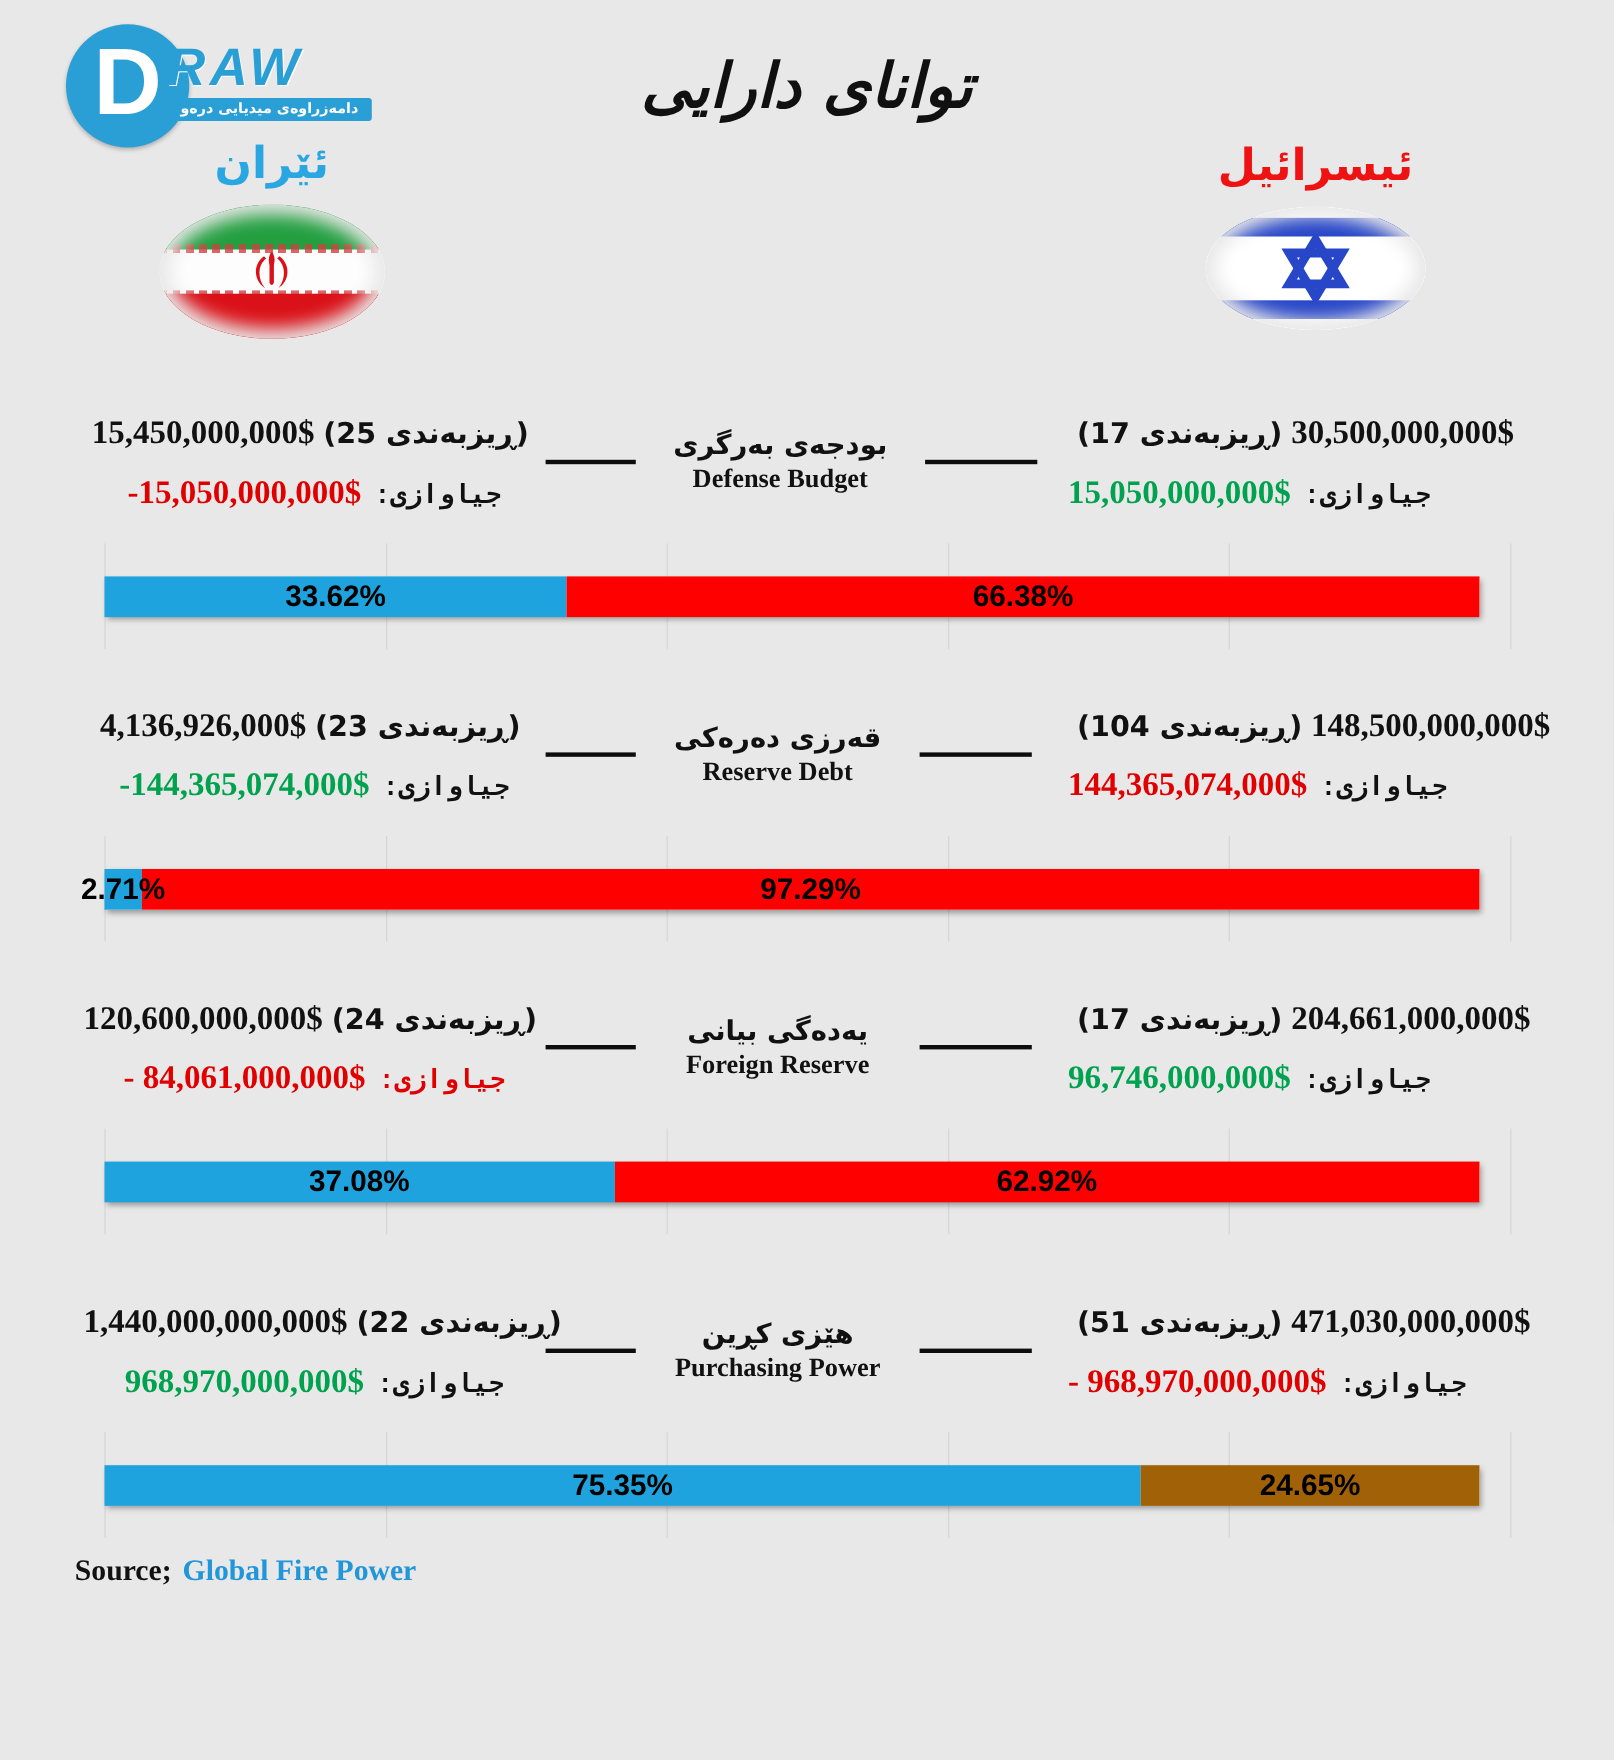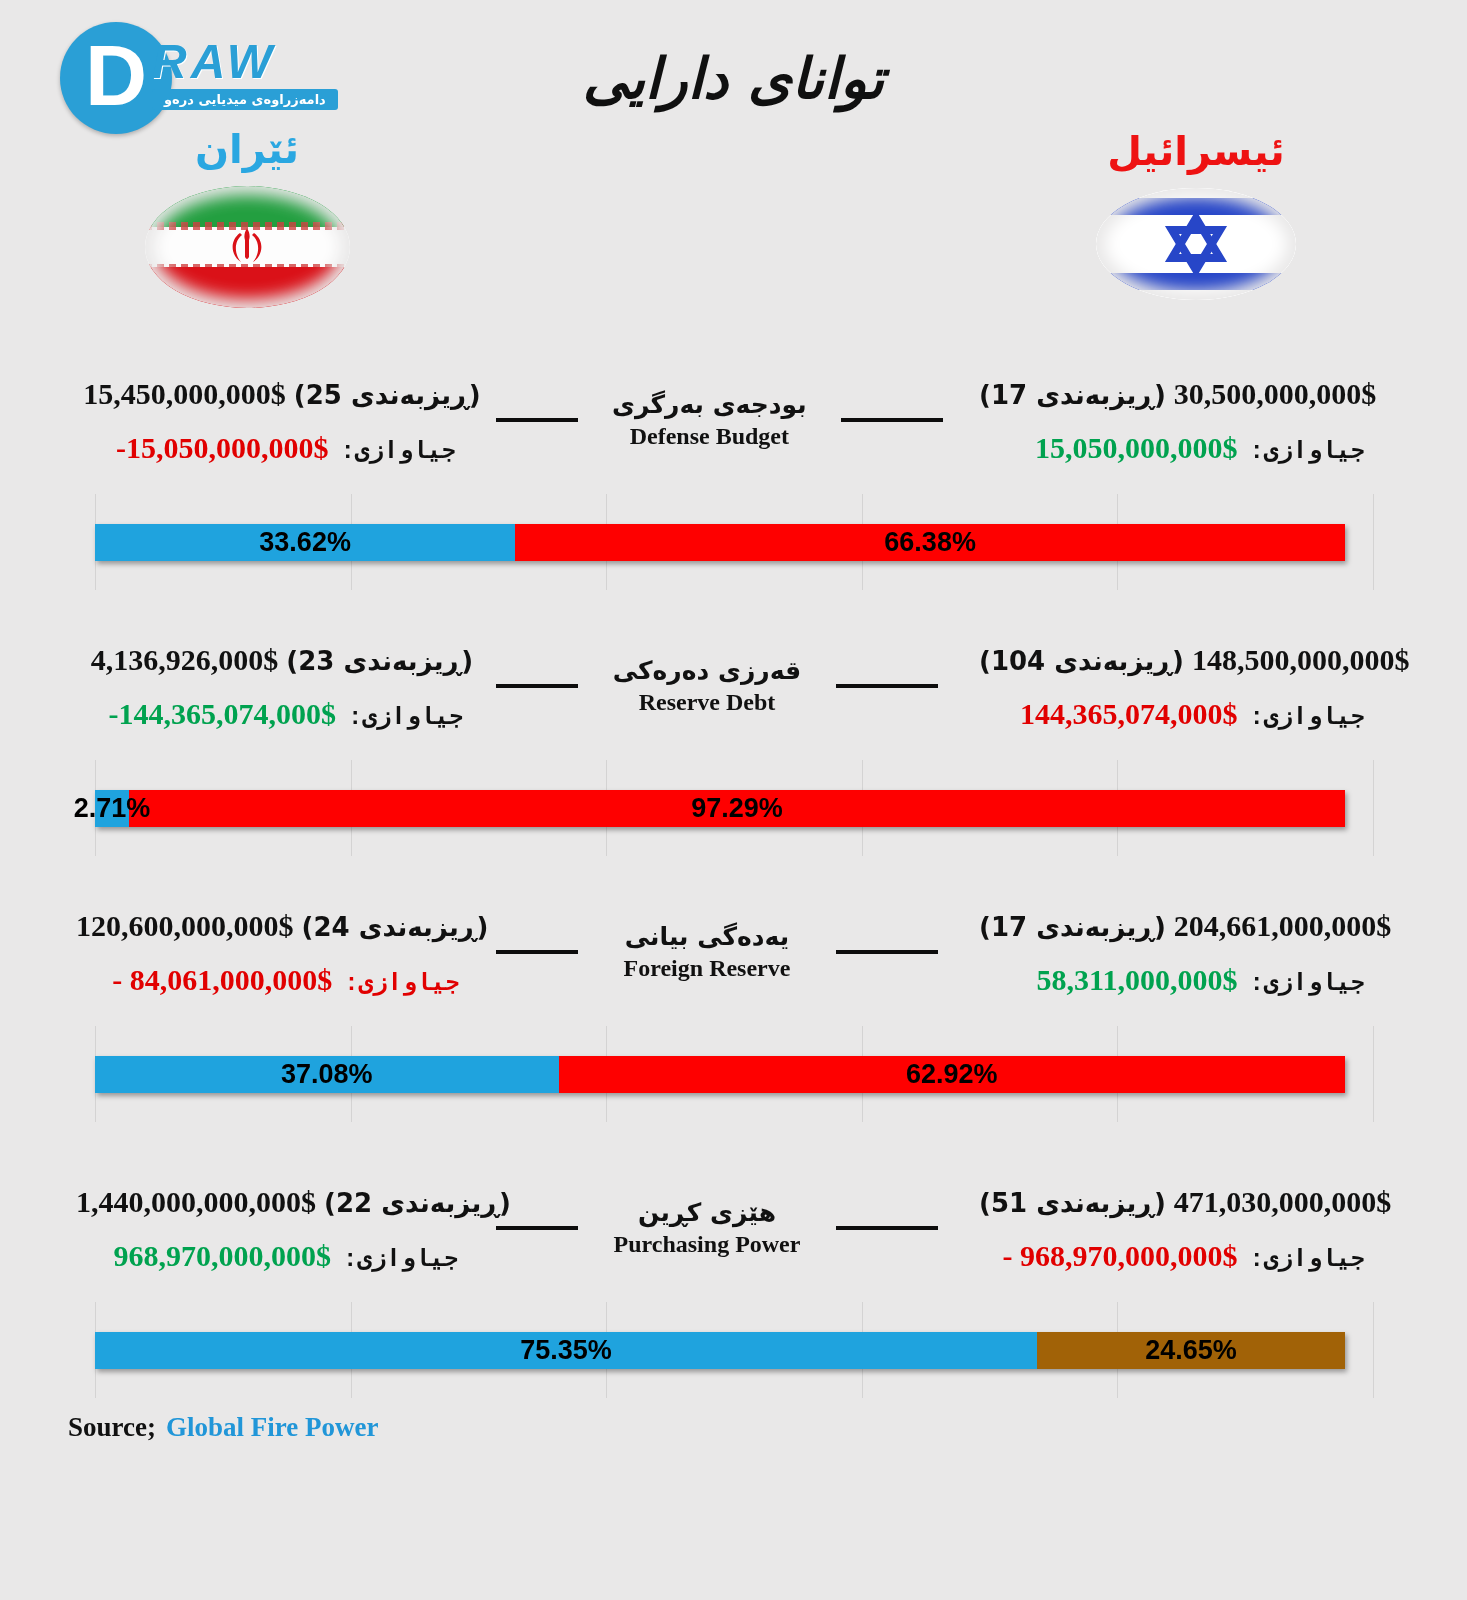--- a/index.html
+++ b/index.html
@@ -46,21 +46,21 @@
   .takbir.t1{top:calc(34% - 5px);}
   .takbir.t2{top:calc(66% - 3px);}
   .flag-israel{width:200px;height:112px;background:#fff;}
 
   
   .metric{position:absolute;left:0;width:100%;height:252px;}
   #s1{top:368px;} #s2{top:634px;} #s3{top:900px;} #s4{top:1176px;}
   .texts{display:grid;grid-template-columns:430px 1fr 430px;padding:6px 66px 0 66px;align-items:start;}
   .side{white-space:nowrap;}
   .iran-side{text-align:center;padding-left:10px;}
-  .israel-side{text-align:right;padding-right:36px;}
+  .israel-side{padding-right:36px;}
   .value-line{font-size:30px;font-weight:bold;line-height:1.35;}
   .diff-line{margin-top:13px;font-size:30px;font-weight:bold;line-height:1.3;}
   .num{font-family:"Liberation Serif","DejaVu Serif",serif;}
   .rank{font-family:"DejaVu Sans",sans-serif;font-size:26px;direction:rtl;unicode-bidi:isolate;margin:0 8px;}
   .diff-label{font-family:Liberation Mono, monospace;font-size:24px;direction:rtl;unicode-bidi:isolate;
               margin-left:12px;color:#111;}
   .center{display:flex;align-items:center;justify-content:flex-start;gap:34px;padding-top:16px;}
   .dash{width:82px;height:4px;background:#0d0d0d;flex:none;}
   .dash-r{width:102px;}
   .center-labels{text-align:center;min-width:190px;}
@@ -246,21 +246,21 @@
           <div class="ku">یەدەگی بیانی</div>
           <div class="en">Foreign Reserve</div>
         </div>
         <span class="dash dash-r"></span>
       </div>
       <div class="side israel-side">
         <div class="value-line">
           <span class="rank">(ڕیزبەندی 17)</span><span class="num">204,661,000,000$</span>
         </div>
         <div class="diff-line">
-          <span class="num" style="color: rgb(0, 162, 79);">58,311,000,000$</span><span class="diff-label" style="color: rgb(17, 17, 17);">جیاوازی:</span>
+          <span class="num" style="color: rgb(0, 162, 79);">96,746,000,000$</span><span class="diff-label" style="color: rgb(17, 17, 17);">جیاوازی:</span>
         </div>
       </div>
     </div>
     <div class="bar-area">
       <div class="grid">
           <i></i>
           <i></i>
           <i></i>
           <i></i>
           <i></i>

